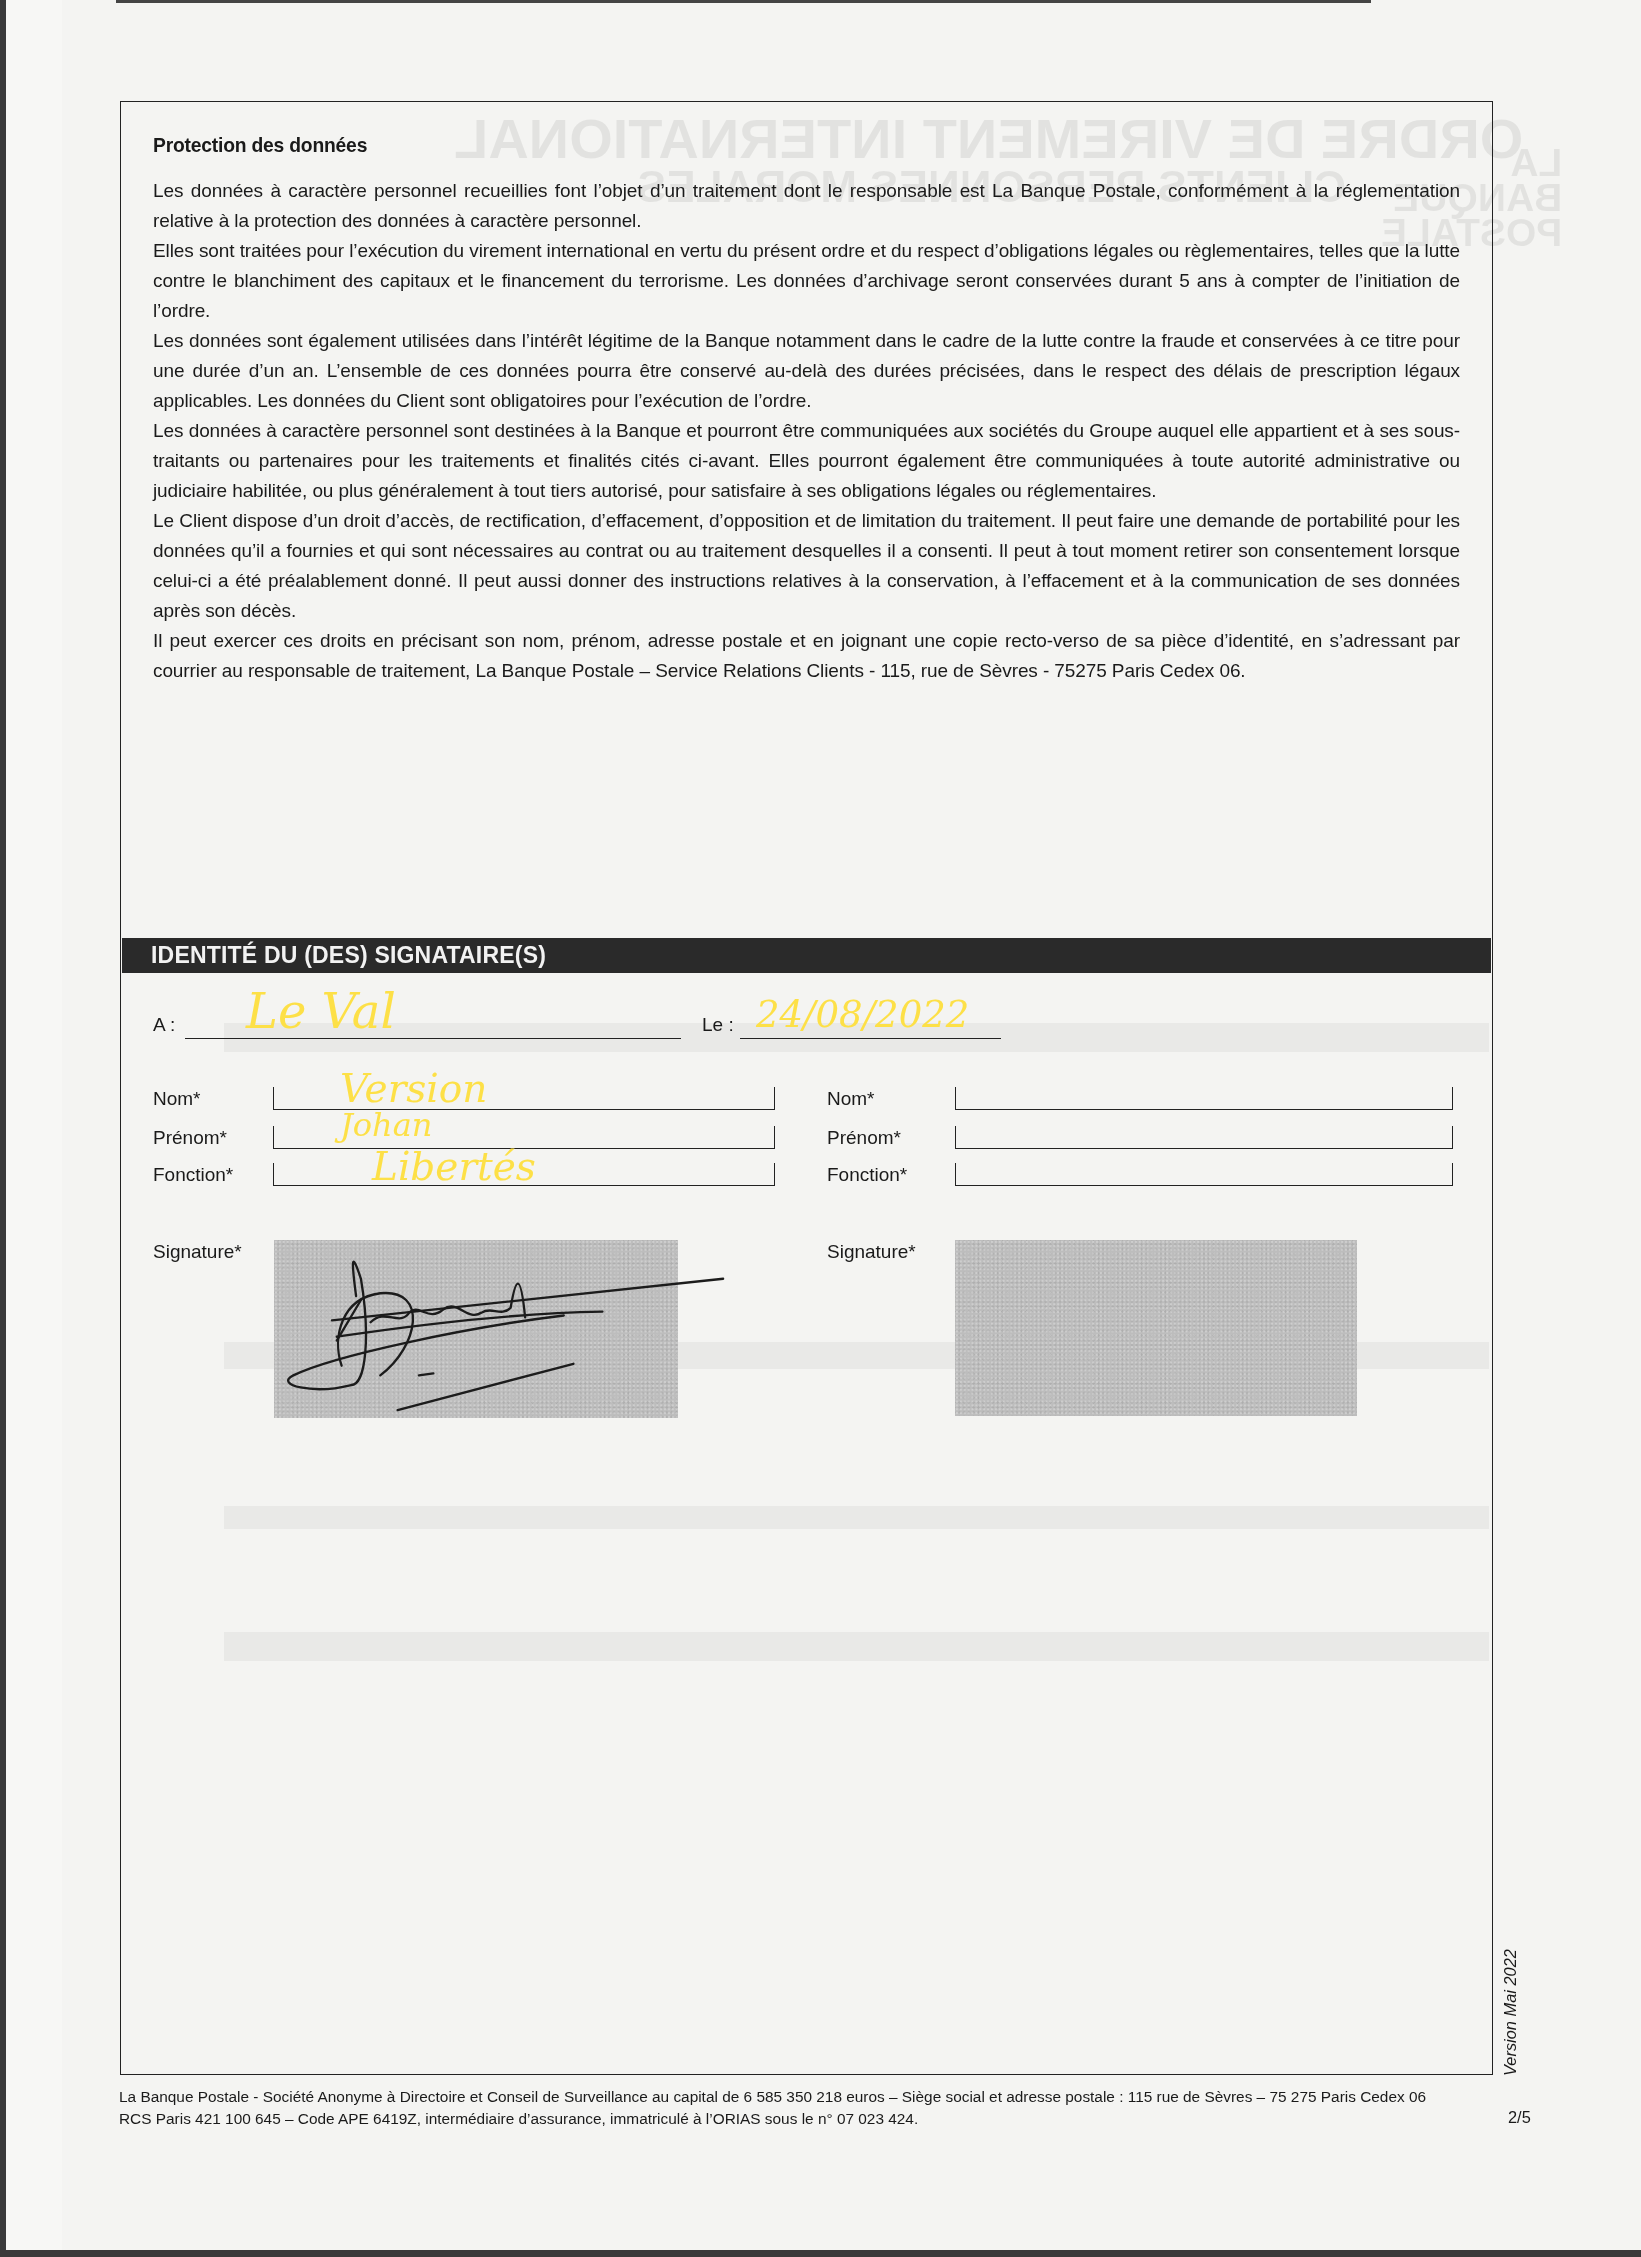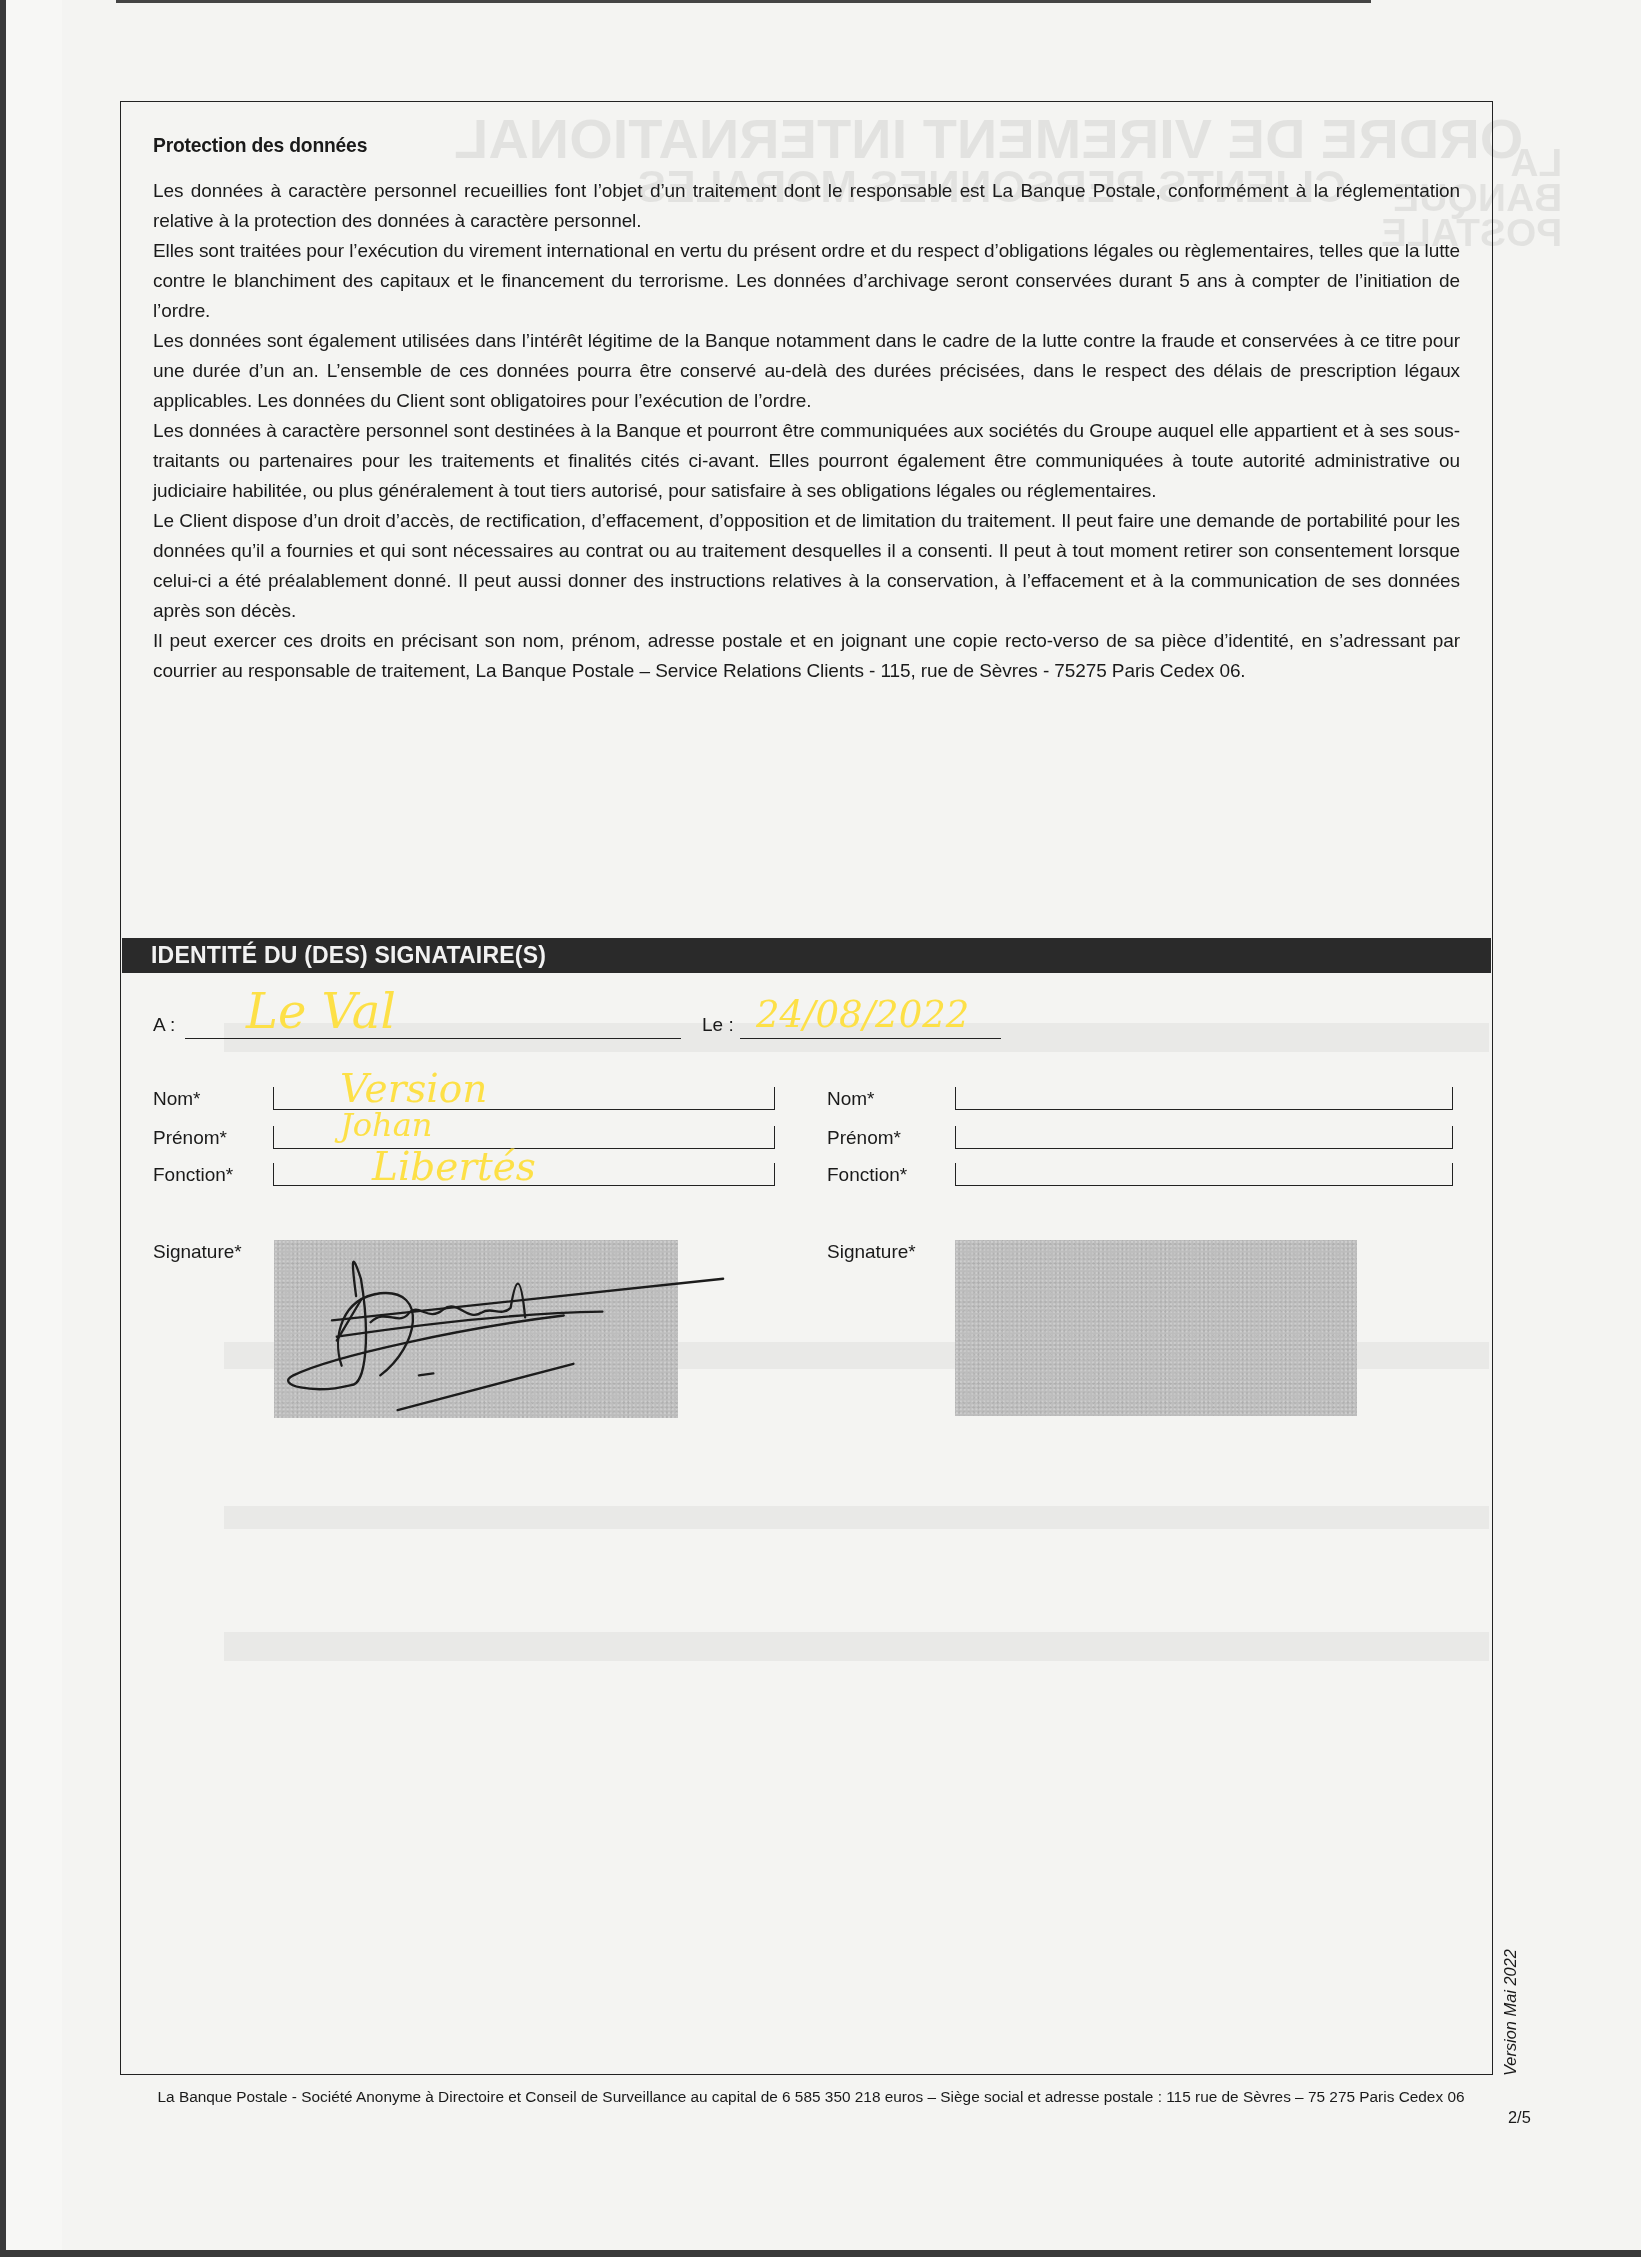--- a/index.html
+++ b/index.html
@@ -143,24 +143,24 @@
       background-image:
         radial-gradient(rgba(255,255,255,0.25) 1px, transparent 1px),
         radial-gradient(rgba(0,0,0,0.08) 1px, transparent 1px);
       background-size: 3.9px 3.9px, 4.8px 4.8px;
       background-position: 0 0, 1.9px 1.9px;
     }
 
     
     .footer {
       position: absolute;
-      left: 135px;
+      left: 119px;
       top: 2086px;
       width: 1352px;
-      text-align: center;
+      text-align: left;
       font-size: 15.4px;
       line-height: 22px;
       color: #1a1a1a;
     }
     .page-num {
       position: absolute;
       left: 1508px;
       top: 2108px;
       font-size: 16.4px;
     }
@@ -248,16 +248,17 @@
 <div class="field-box" style="left:955px;top:1126px;width:498px;"></div>
 
 <span class="label" style="left:827px;top:1164px;">Fonction*</span>
 <div class="field-box" style="left:955px;top:1163px;width:498px;"></div>
 
 <span class="label" style="left:827px;top:1241px;">Signature*</span>
 <div class="sig-box" style="left:955px;top:1240px;width:402px;height:176px;"></div>
 
 <div class="footer">
   <div>La Banque Postale - Société Anonyme à Directoire et Conseil de Surveillance au capital de 6 585 350 218 euros – Siège social et adresse postale : 115 rue de Sèvres – 75 275 Paris Cedex 06</div>
+  <div>RCS Paris 421 100 645 – Code APE 6419Z, intermédiaire d’assurance, immatriculé à l’ORIAS sous le n° 07 023 424.</div>
 </div>
 <div class="page-num">2/5</div>
 <div class="version">Version Mai 2022</div>
 
 
 </body></html>

